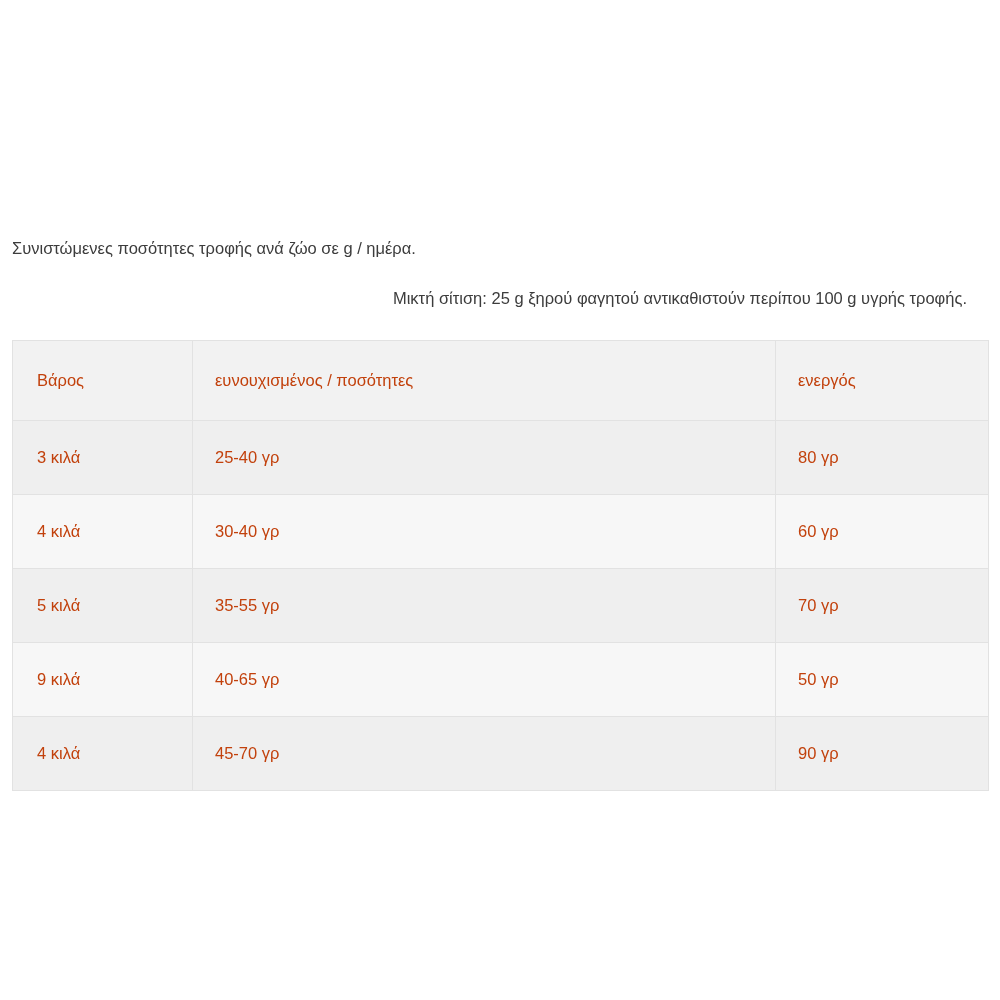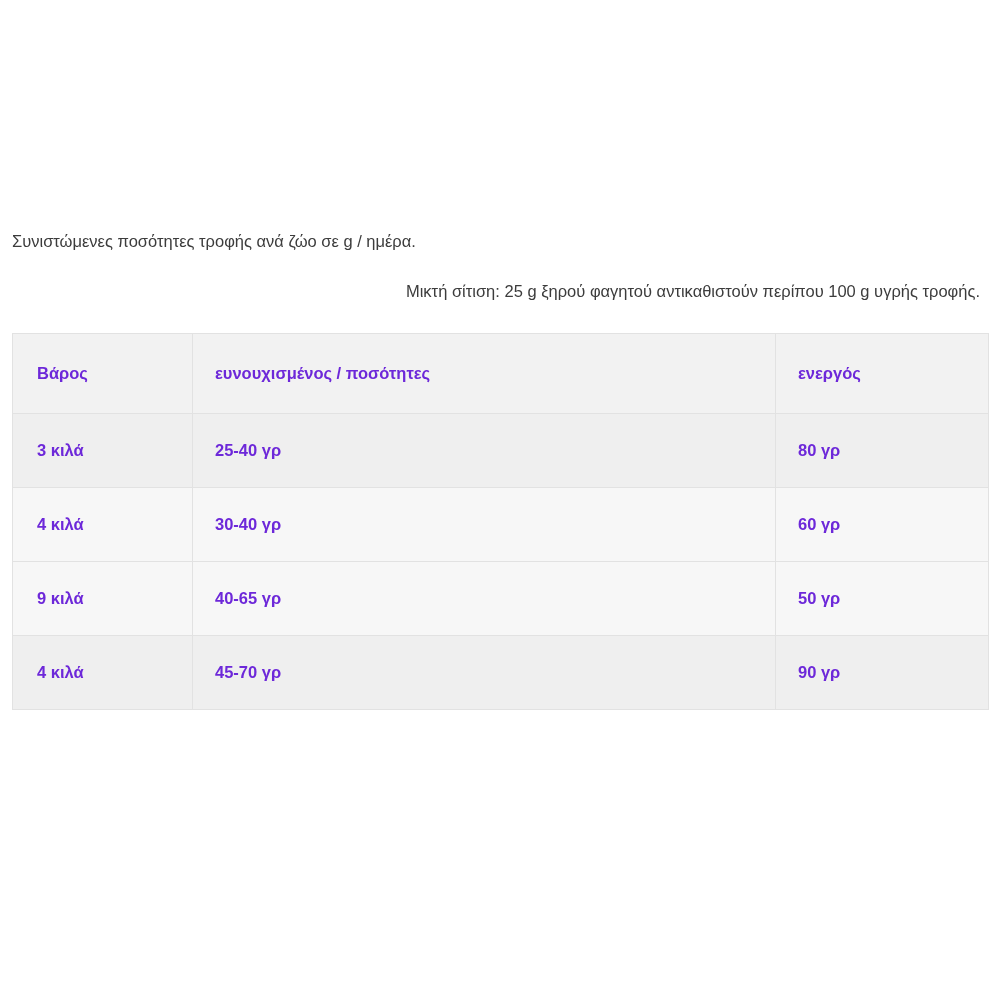--- a/index.html
+++ b/index.html
@@ -18,23 +18,23 @@
   .page {
     position: relative;
     width: 1000px;
     height: 1000px;
     box-sizing: border-box;
   }
 
   .content {
     position: absolute;
     left: 0;
-    top: 8px;
+    top: 15px;
     width: 1000px;
-    padding: 205px 0 0 0;
+    padding: 205px 13px 0 0;
     box-sizing: border-box;
   }
 
   .intro-line {
     font-size: 16.5px;
     line-height: 22px;
     color: #3c3c3c;
     padding-left: 12px;
     padding-right: 20px;
     margin-bottom: 28px;
@@ -55,23 +55,23 @@
   table.feeding-table col.c1 { width: 180px; }
   table.feeding-table col.c2 { width: 583px; }
   table.feeding-table col.c3 { width: 213px; }
 
   table.feeding-table th,
   table.feeding-table td {
     border: 1px solid #e2e2e2;
     padding: 0 22px;
     height: 74px;
     text-align: left;
-    font-weight: bold;
+    font-weight: normal;
     font-size: 16.5px;
-    color: #6d28d9;
+    color: #c2410c;
     vertical-align: middle;
     box-sizing: border-box;
   }
 
   table.feeding-table thead th {
     background: #f2f2f2;
     height: 80px;
   }
 
   table.feeding-table tbody tr.odd td {
@@ -113,20 +113,25 @@
         <tr class="odd">
           <td>3 κιλά</td>
           <td>25-40 γρ</td>
           <td>80 γρ</td>
         </tr>
         <tr class="even">
           <td>4 κιλά</td>
           <td>30-40 γρ</td>
           <td>60 γρ</td>
         </tr>
+        <tr class="odd">
+          <td>5 κιλά</td>
+          <td>35-55 γρ</td>
+          <td>70 γρ</td>
+        </tr>
         <tr class="even">
           <td>9 κιλά</td>
           <td>40-65 γρ</td>
           <td>50 γρ</td>
         </tr>
         <tr class="odd">
           <td>4 κιλά</td>
           <td>45-70 γρ</td>
           <td>90 γρ</td>
         </tr>

